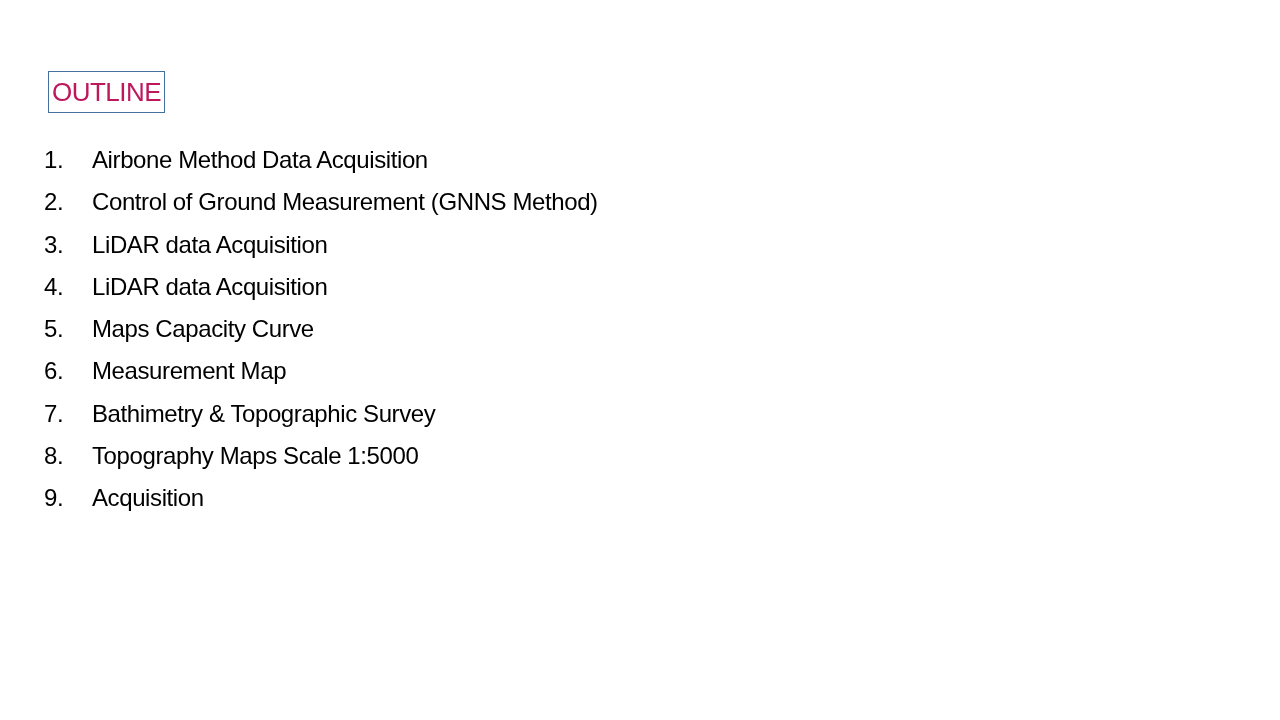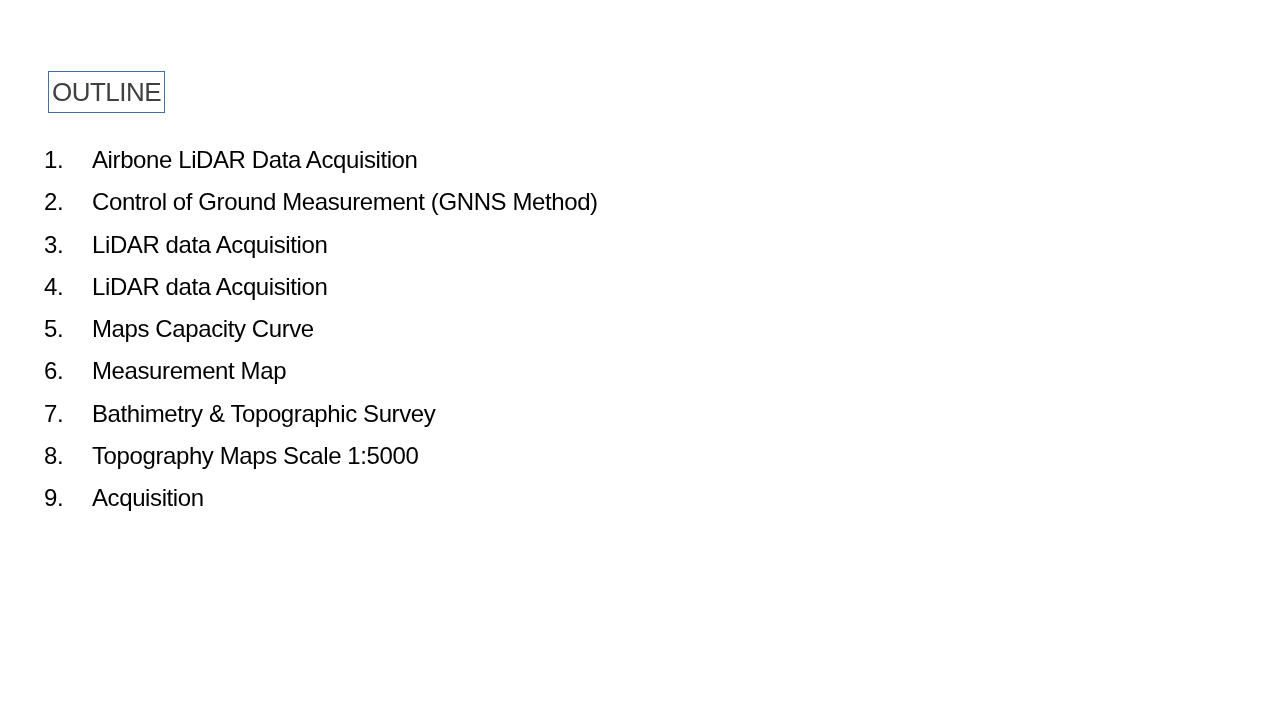--- a/index.html
+++ b/index.html
@@ -24,21 +24,21 @@
     height: 42px;
     border: 1.5px solid #41719C;
     box-sizing: border-box;
     display: flex;
     align-items: center;
     justify-content: center;
   }
   .title-text {
     font-size: 26px;
     letter-spacing: -0.5px;
-    color: #404040;
+    color: #be185d;
     white-space: nowrap;
   }
   .outline-list {
     position: absolute;
     left: 44px;
     top: 139px;
     width: 1100px;
   }
   .outline-row {
     display: flex;
@@ -65,21 +65,21 @@
 <div class="slide">
 
   <div class="title-box">
     <span class="title-text">OUTLINE</span>
   </div>
 
   <div class="outline-list">
 
     <div class="outline-row">
       <span class="outline-num">1.</span>
-      <span class="outline-label">Airbone LiDAR Data Acquisition</span>
+      <span class="outline-label">Airbone Method Data Acquisition</span>
     </div>
 
     <div class="outline-row">
       <span class="outline-num">2.</span>
       <span class="outline-label">Control of Ground Measurement (GNNS Method)</span>
     </div>
 
     <div class="outline-row">
       <span class="outline-num">3.</span>
       <span class="outline-label">LiDAR data Acquisition</span>

